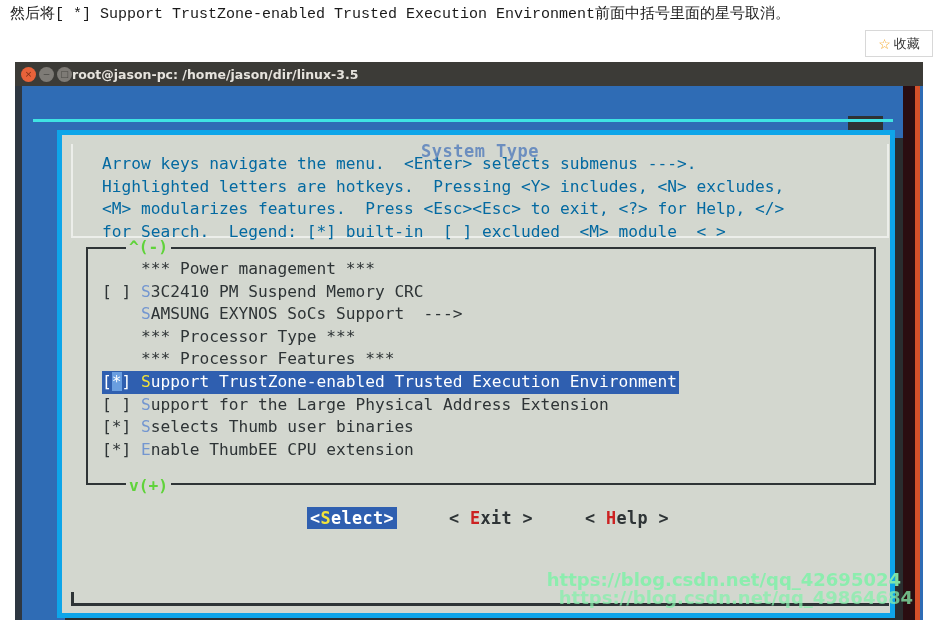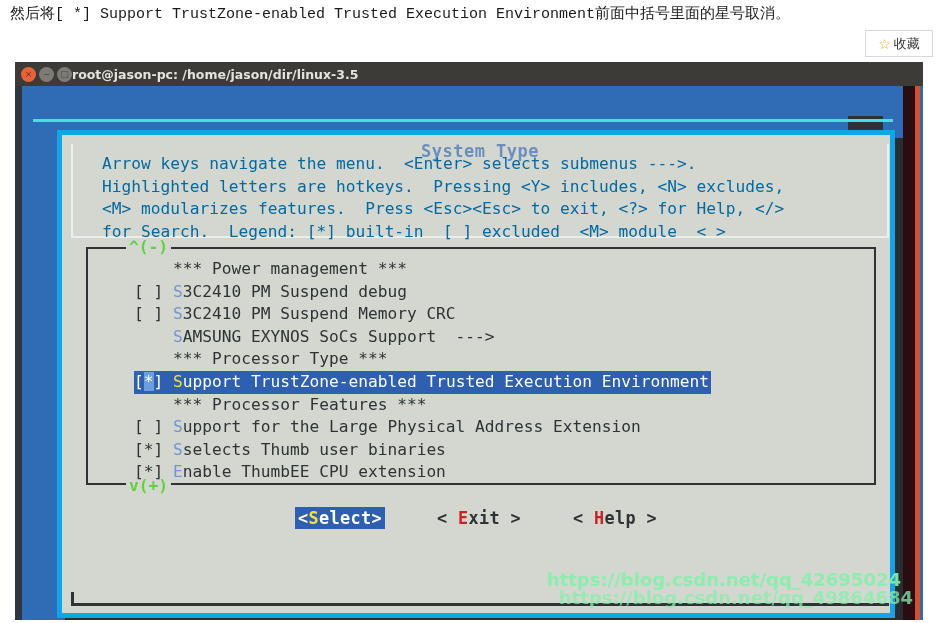--- a/index.html
+++ b/index.html
@@ -165,21 +165,20 @@
     padding:0 3px;
     line-height:14px;
     white-space:pre;
   }
   .scroll-up{left:38px;top:-9px;}
   .scroll-dn{left:38px;bottom:-10px;}
 
   .rows{
     position:absolute;left:14px;top:9px;
     width:760px;
-    margin-left:32px;
   }
   .row{
     height:22.6px;line-height:22.6px;
     font-size:16.2px;
     color:#2e3436;
     white-space:pre;
     display:block;
   }
   .row .hot{color:#7396d0;}
   .row.sep{color:#2e3436;}
@@ -188,21 +187,21 @@
     color:#ffffff;
     display:inline-block;
     padding-right:2px;
   }
   .row.selected .hot{color:#f2e23a;}
   .row.selected .cursor{background:#6a9ee0;color:#ffffff;}
   .selwrap{display:block;height:22.6px;}
 
   
   .buttons{
-    position:absolute;left:0;top:372px;width:100%;
+    position:absolute;left:12px;top:372px;width:100%;
     display:flex;justify-content:center;align-items:center;
     gap:52px;
     font-size:16.8px;font-weight:bold;
     white-space:pre;
   }
   .btn{color:#2e3436;letter-spacing:.4px;}
   .btn .hk{color:#cc2222;}
   .btn.primary{
     background:#2f5fb0;color:#ffffff;padding:1px 3px;
   }
@@ -275,35 +274,32 @@
 for Search.  Legend: [*] built-in  [ ] excluded  &lt;M&gt; module  &lt; &gt;</div>
 
       <div class="listbox">
         <span class="scroll-ind scroll-up">^(-)</span>
         <span class="scroll-ind scroll-dn">v(+)</span>
         <div class="rows" id="rows">
             <span class="selwrap">
               <span class="row sep"><span>    </span><span>*** Power management ***</span></span>
             </span>
             <span class="selwrap">
-              <span class="row"><span>[ ] </span><span class="hot">S</span><span>3C2410 PM Suspend debug</span></span>
-            </span>
-            <span class="selwrap">
               <span class="row"><span>[ ] </span><span class="hot">S</span><span>3C2410 PM Suspend Memory CRC</span></span>
             </span>
             <span class="selwrap">
               <span class="row"><span>    </span><span class="hot">S</span><span>AMSUNG EXYNOS SoCs Support  ---&gt;</span></span>
             </span>
             <span class="selwrap">
               <span class="row sep"><span>    </span><span>*** Processor Type ***</span></span>
             </span>
+            <span class="selwrap">
+              <span class="row sep"><span>    </span><span>*** Processor Features ***</span></span>
+            </span>
             <span class="selwrap"><span class="row selected"><span>[</span><span class="cursor">*</span><span>] </span><span class="hot">S</span><span>upport TrustZone-enabled Trusted Execution Environment</span></span></span>
-            <span class="selwrap">
-              <span class="row sep"><span>    </span><span>*** Processor Features ***</span></span>
-            </span>
             <span class="selwrap">
               <span class="row"><span>[ ] </span><span class="hot">S</span><span>upport for the Large Physical Address Extension</span></span>
             </span>
             <span class="selwrap">
               <span class="row"><span>[*] </span><span class="hot">S</span><span>selects Thumb user binaries</span></span>
             </span>
             <span class="selwrap">
               <span class="row"><span>[*] </span><span class="hot">E</span><span>nable ThumbEE CPU extension</span></span>
             </span>
           </div>

